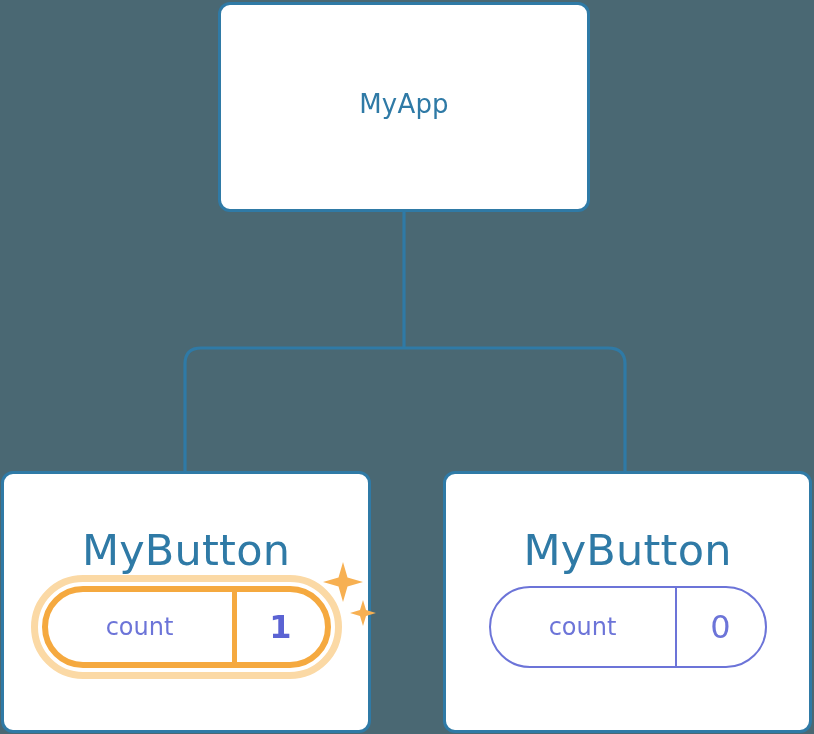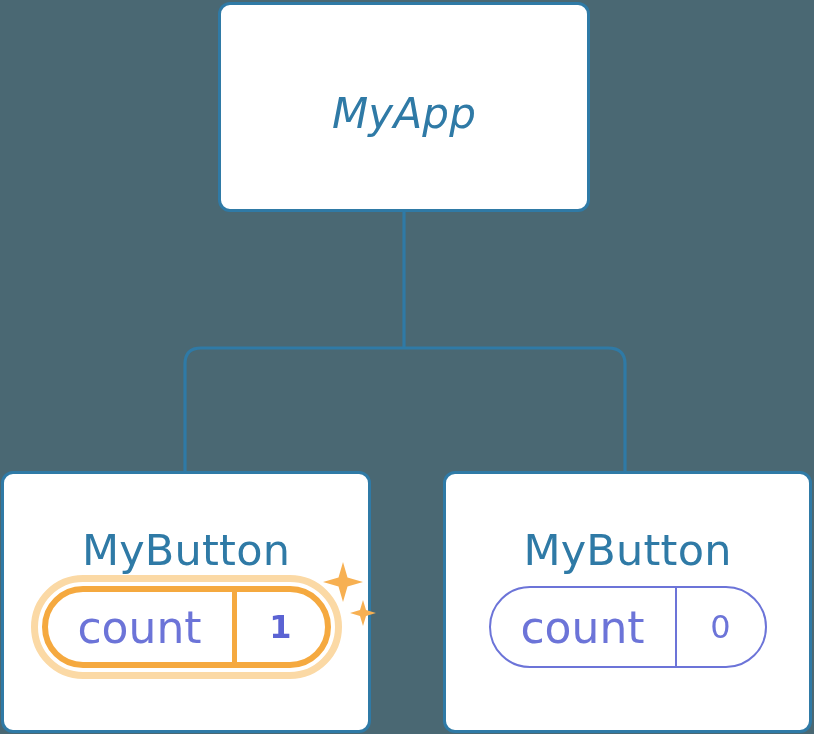--- a/index.html
+++ b/index.html
@@ -59,22 +59,21 @@
     left: 0;
     right: 0;
     text-align: center;
     color: #2f7aa6;
     font-weight: 400;
     letter-spacing: 0.2px;
     white-space: nowrap;
   }
   #root-card .card-title {
     top: 84px;
-    font-size: 42px;
-    font-style: italic;
+    font-size: 26px;
   }
   .child-title {
     top: 51px;
     font-size: 43px;
   }
 
   
   .pill-wrap {
     position: absolute;
     left: 0;
@@ -126,21 +125,21 @@
     box-sizing: border-box;
     z-index: 0;
   }
 
   .pill-key {
     display: flex;
     align-items: center;
     justify-content: center;
     padding: 0 26px;
     min-width: 132px;
-    font-size: 44px;
+    font-size: 24px;
     color: #6c74d8;
     white-space: nowrap;
   }
   .pill-val {
     display: flex;
     align-items: center;
     justify-content: center;
     min-width: 88px;
     font-size: 32px;
     color: #6c74d8;

